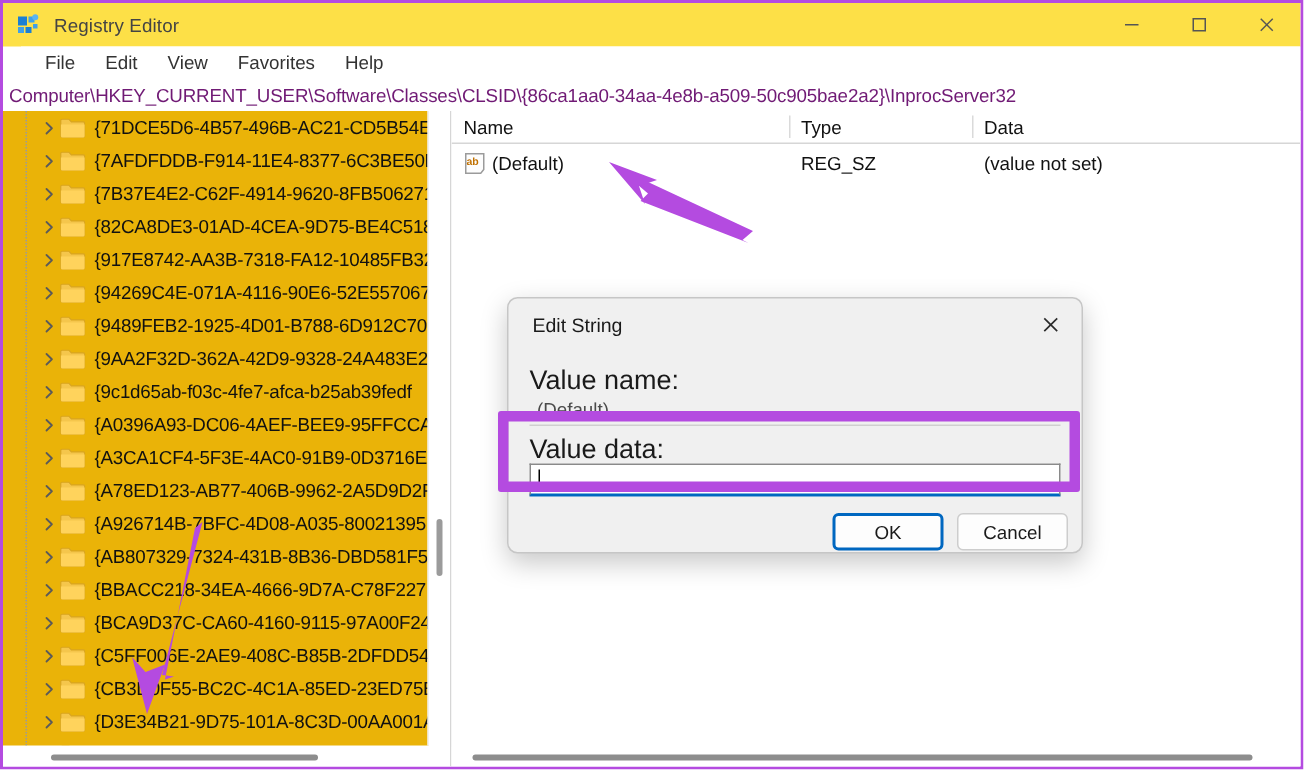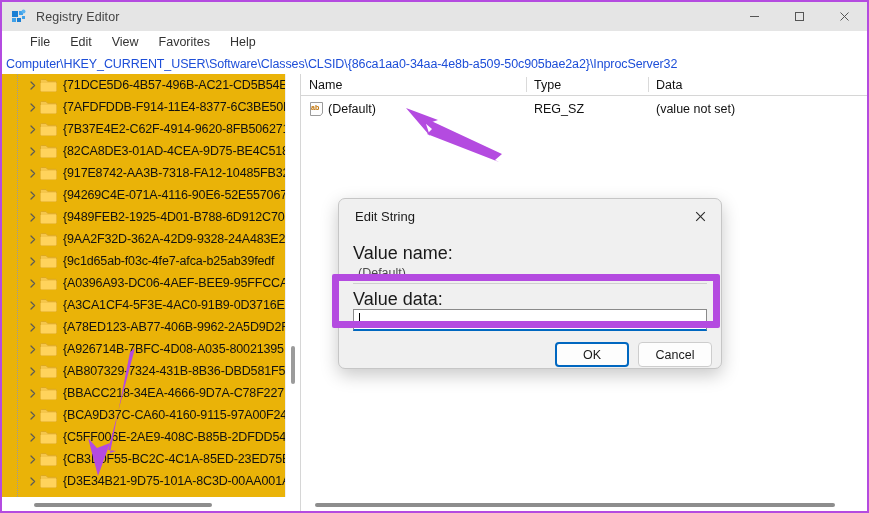--- a/index.html
+++ b/index.html
@@ -18,21 +18,21 @@
     border-left:2px solid #b44be0;
     border-right:2px solid #b44be0;
     border-bottom:2px solid #b44be0;
     border-top:2px solid #b44be0;
     background:#ffffff;
     overflow:hidden;
   }
   
   .titlebar{
     position:absolute;left:0;top:0;right:0;height:29px;
-    background:#e5e5e5;
+    background:#fde047;
     display:flex;align-items:center;
   }
   .app-icon{
     width:16px;height:16px;margin-left:9px;margin-right:9px;
     position:relative;flex:0 0 auto;
   }
   .app-title{
     font-size:12.5px;color:#444;letter-spacing:.1px;
   }
   .wincontrols{margin-left:auto;display:flex;height:29px;}
@@ -50,21 +50,21 @@
   }
   
   .addrbar{
     position:absolute;left:0;top:51px;right:0;height:21px;
     background:#ffffff;
     border-bottom:1px solid #d8d8d8;
     display:flex;align-items:center;
     padding-left:4px;overflow:hidden;
   }
   .addr-text{
-    font-size:12.5px;color:#1d4ed8;white-space:nowrap;
+    font-size:12.5px;color:#701a75;white-space:nowrap;
     letter-spacing:-.1px;
   }
   
   .panes{
     position:absolute;left:0;top:72px;right:0;bottom:0;
     display:flex;background:#ffffff;
   }
   .left-pane{
     position:relative;width:298px;flex:0 0 298px;
     background:#ffffff;overflow:hidden;

